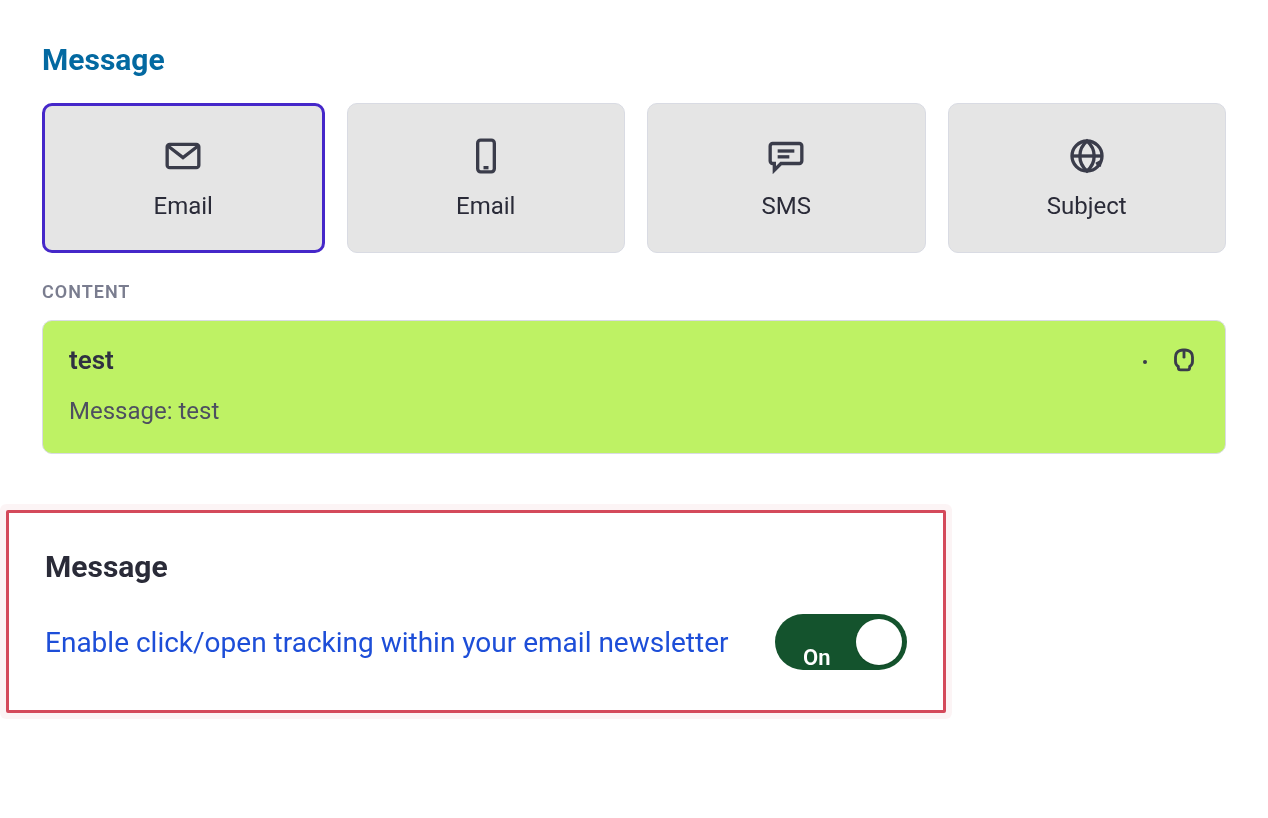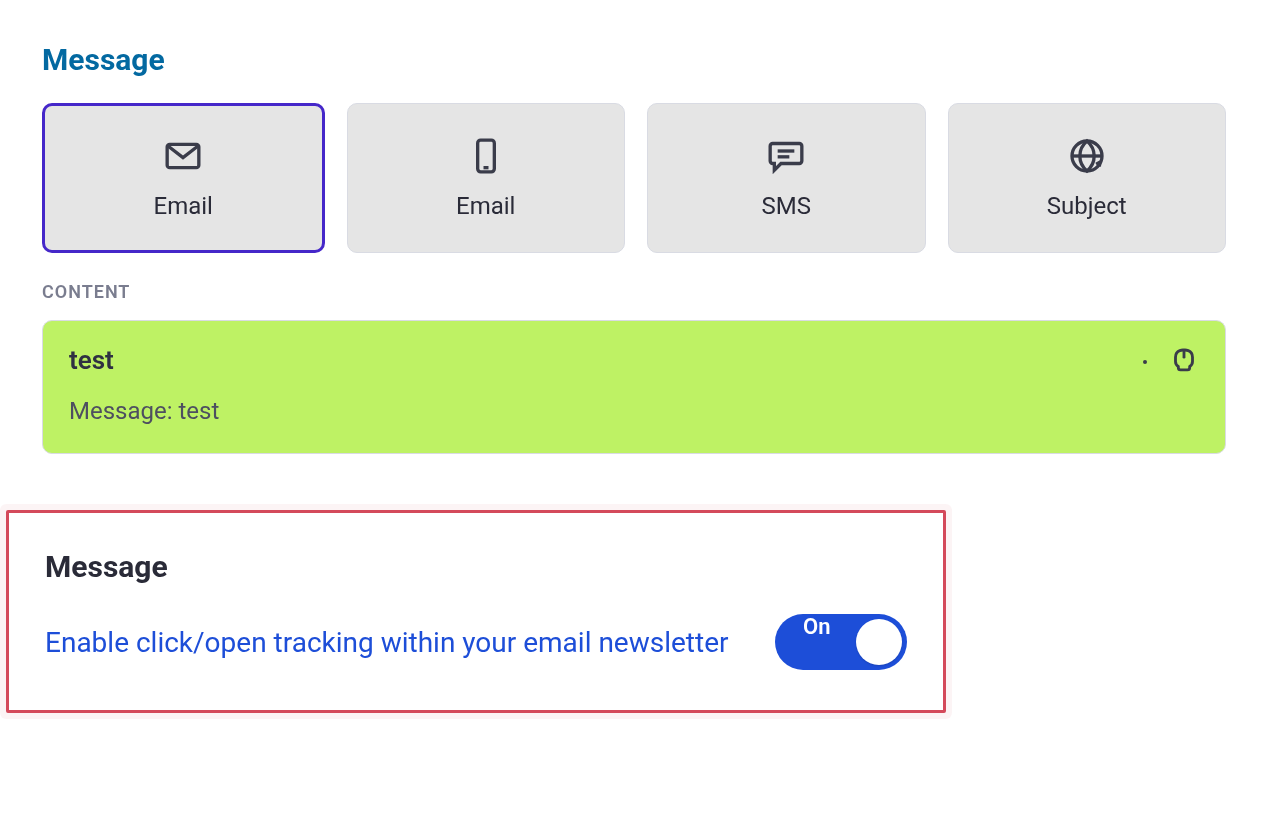--- a/index.html
+++ b/index.html
@@ -149,25 +149,25 @@
       font-size: 28px;
       color: #1d4ed8;
       font-weight: 400;
       flex: 1;
     }
 
     .toggle {
       position: relative;
       width: 132px;
       height: 56px;
-      background: #1d4ed8;
+      background: #14532d;
       border-radius: 40px;
       cursor: pointer;
       display: flex;
-      align-items: flex-start;
+      align-items: flex-end;
     }
 
     .toggle-label {
       color: #ffffff;
       font-size: 22px;
       font-weight: 600;
       margin-left: 28px;
     }
 
     .toggle-knob {

